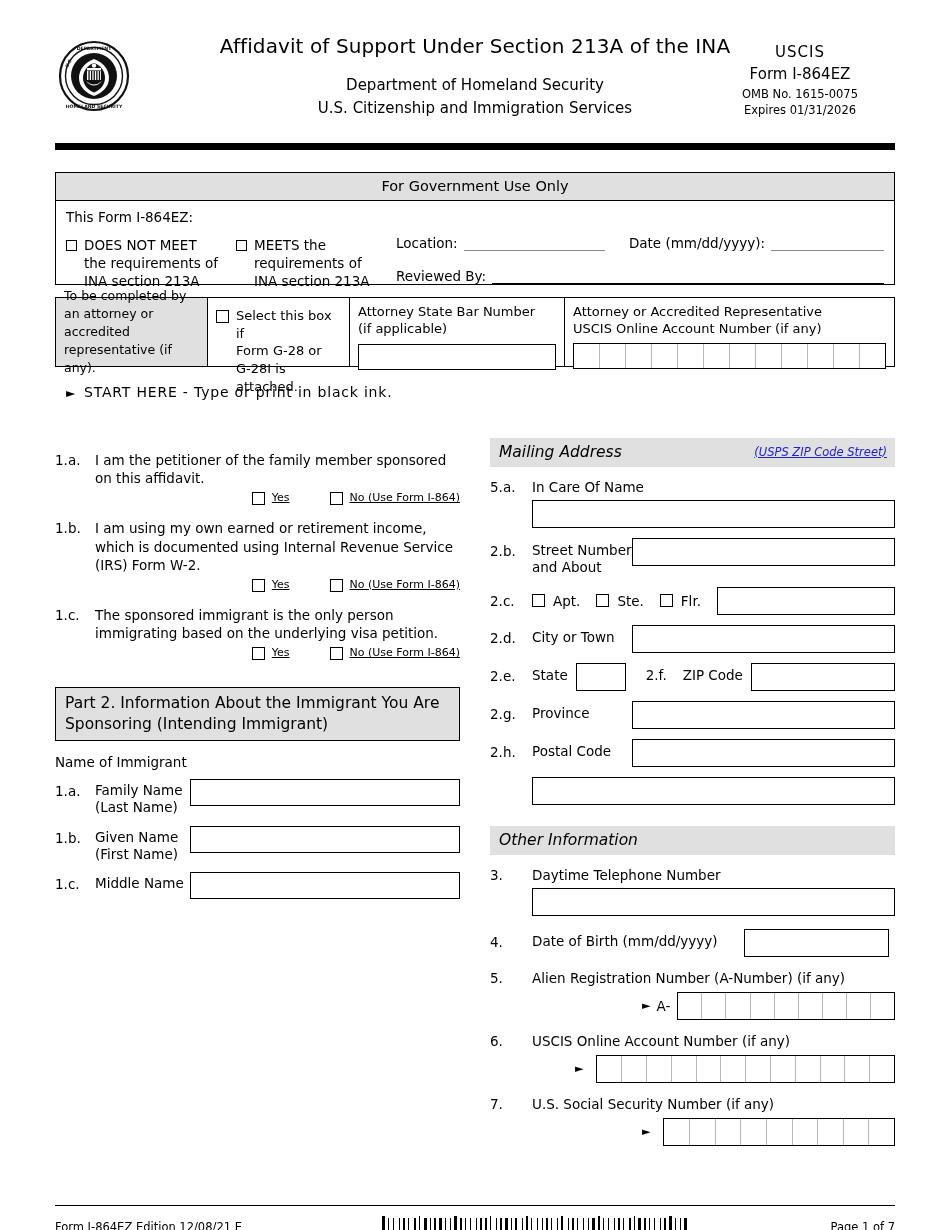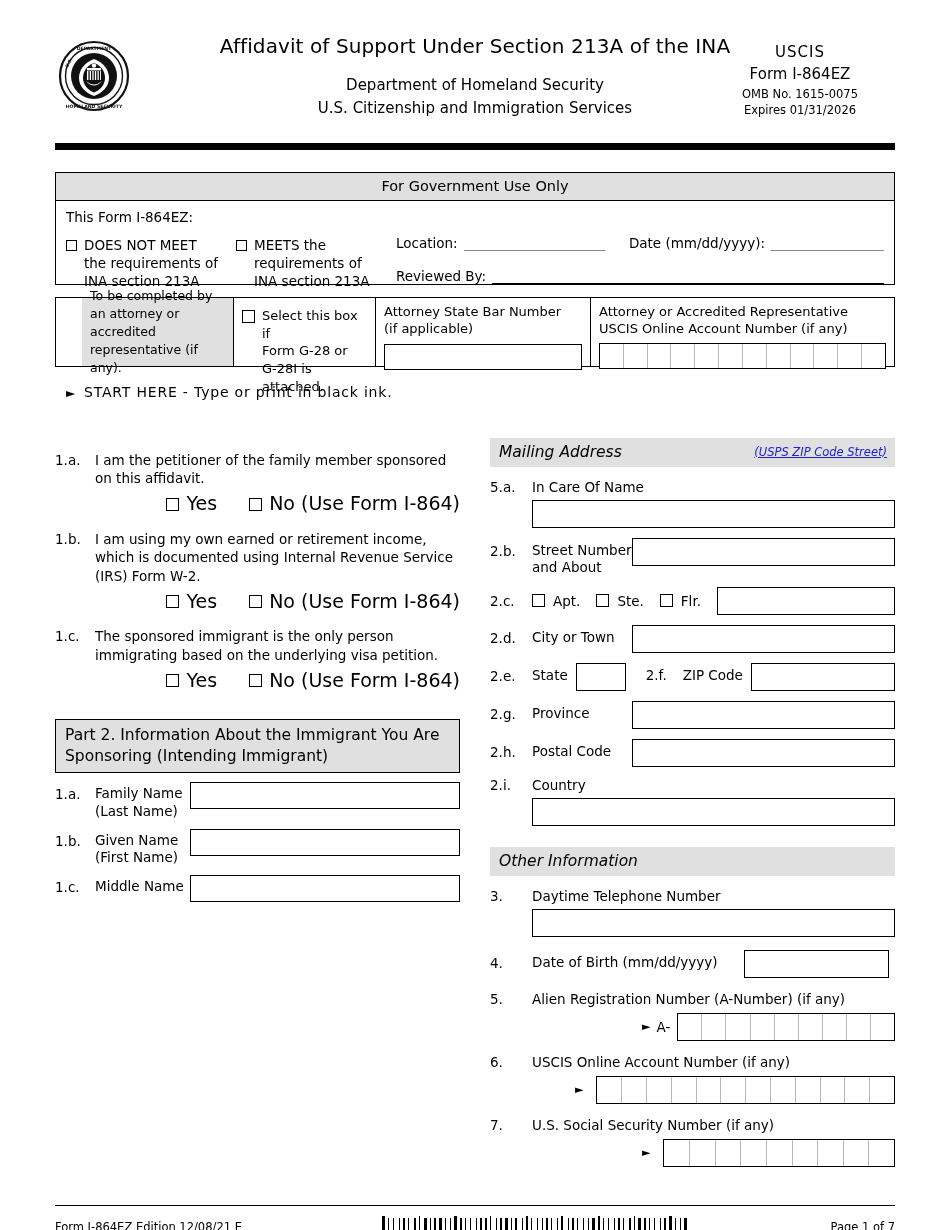--- a/index.html
+++ b/index.html
@@ -44,21 +44,21 @@
          flex: 0 0 auto; margin-right: 7px; margin-top: 3px; background: #fff; }
   .chk.big { width: 13px; height: 13px; }
   .gov-right { position: absolute; left: 340px; top: 34px; right: 10px; }
   .gov-row { display: flex; align-items: flex-end; font-size: 13.5px; }
   .gov-row + .gov-row { margin-top: 17px; }
   .lbl { white-space: nowrap; }
   .ul-black { border-bottom: 1.5px solid #000; flex: 1 1 auto; height: 15px; margin-left: 6px; }
   .ul-gray { border-bottom: 1.5px solid #888; height: 15px; margin-left: 6px; }
 
   
-  .atty-box { margin: 12px 55px 0 55px; border: 1.6px solid #000; display: flex; height: 70px; padding-left: 26px; }
+  .atty-box { margin: 12px 55px 0 55px; border: 1.6px solid #000; display: flex; height: 70px; }
   .atty-cell { border-right: 1.6px solid #000; padding: 6px 8px; position: relative; }
   .atty-cell:last-child { border-right: none; }
   .atty-a { width: 152px; background: #e0e0e0; font-size: 12.5px; line-height: 1.45;
             display: flex; align-items: center; }
   .atty-b { width: 142px; display: flex; padding-top: 9px; }
   .atty-b .t { font-size: 13px; line-height: 1.36; }
   .atty-c { width: 215px; }
   .atty-d { flex: 1 1 auto; }
   .atty-lab { font-size: 13px; line-height: 1.3; }
   .bar-input { border: 1.4px solid #000; height: 26px; margin-top: 6px; background: #fff; }
@@ -80,21 +80,21 @@
   .sec-hdr { background: #e0e0e0; font-size: 15.5px; font-style: italic; padding: 5px 9px 6px 9px;
              position: relative; display: flex; align-items: baseline; }
   .sec-hdr .zip-link { position: absolute; right: 8px; top: 7px; font-size: 11.5px; font-style: italic;
                        color: #2222cc; text-decoration: underline; }
 
   
   .q { display: flex; margin-top: 13px; font-size: 13.5px; line-height: 1.35; }
   .q .num { width: 40px; flex: 0 0 40px; }
   .q .body { flex: 1 1 auto; }
   .yn { display: flex; align-items: center; justify-content: flex-end; margin-top: 4px; }
-  .yn .opt { display: flex; align-items: center; margin-left: 32px; font-size: 19px; }
+  .yn .opt { display: flex; align-items: center; margin-left: 40px; font-size: 11px; text-decoration: underline; }
   .yn .chk2 { width: 13px; height: 13px; border: 1.5px solid #000; margin-right: 7px; background: #fff; }
 
   
   .frow { display: flex; align-items: flex-start; margin-top: 9px; font-size: 13.5px; }
   .frow .num { width: 40px; flex: 0 0 40px; padding-top: 4px; }
   .frow .lab2 { line-height: 1.28; padding-top: 3px; }
   .inp { border: 1.5px solid #000; height: 27px; background: #fff; flex: 1 1 auto; }
 
   .name-of { font-size: 13.5px; margin-top: 13px; }
 
@@ -300,20 +300,21 @@
               <span>No (Use Form I-864)</span>
             </span>
           </div>
         </div>
       </div>
 
       <div style="height:26px"></div>
 
       <div class="part-hdr">Part 2.  Information About the Immigrant You Are Sponsoring (Intending Immigrant)</div>
 
+      <div class="name-of">Name of Immigrant</div>
 
       <div class="frow">
         <div class="num">1.a.</div>
         <div class="lab2" style="width:95px">
           <span>Family Name</span><br>
           <span>(Last Name)</span>
         </div>
         <div class="inp"></div>
       </div>
 
@@ -398,24 +399,20 @@
         <span class="r-inp" style="flex:1 1 auto"></span>
       </div>
 
       <div class="r-row">
         <span class="num">2.h.</span>
         <span class="lbl2" style="width:100px">Postal Code</span>
         <span class="r-inp" style="flex:1 1 auto"></span>
       </div>
 
       <div style="margin-top:10px">
-        <div class="r-lab">
-          <span class="num">2.i.</span>
-          <span>Country</span>
-        </div>
         <div class="r-full"></div>
       </div>
 
       <div style="height:21px"></div>
 
       <div class="sec-hdr">
         <span>Other Information</span>
       </div>
 
       <div style="margin-top:12px">

